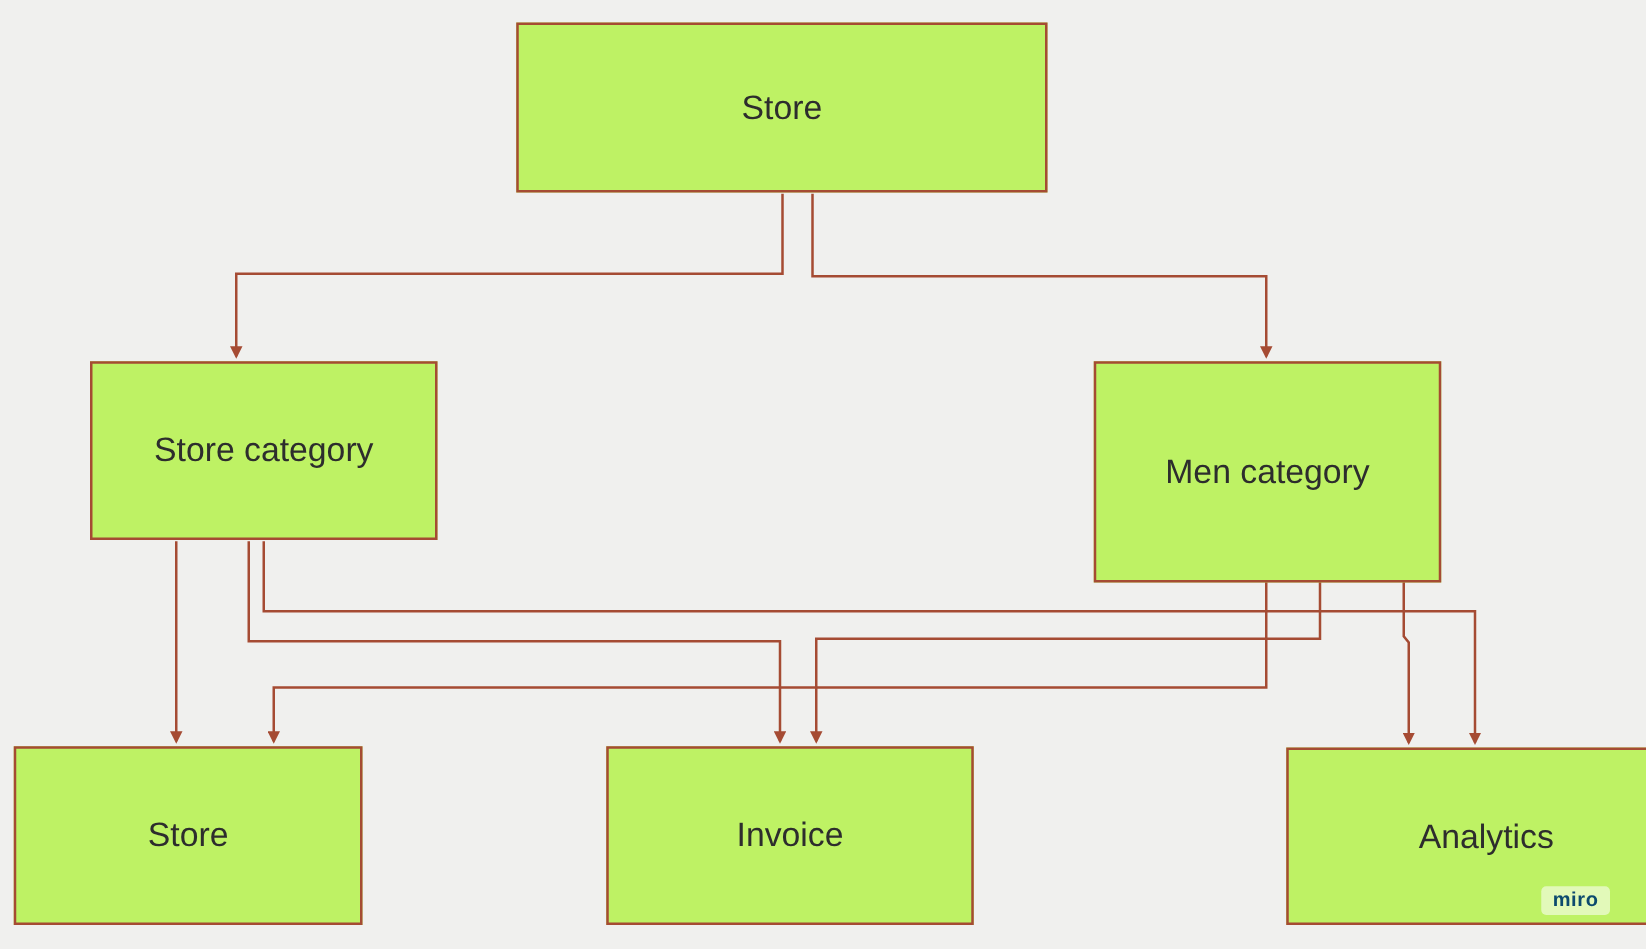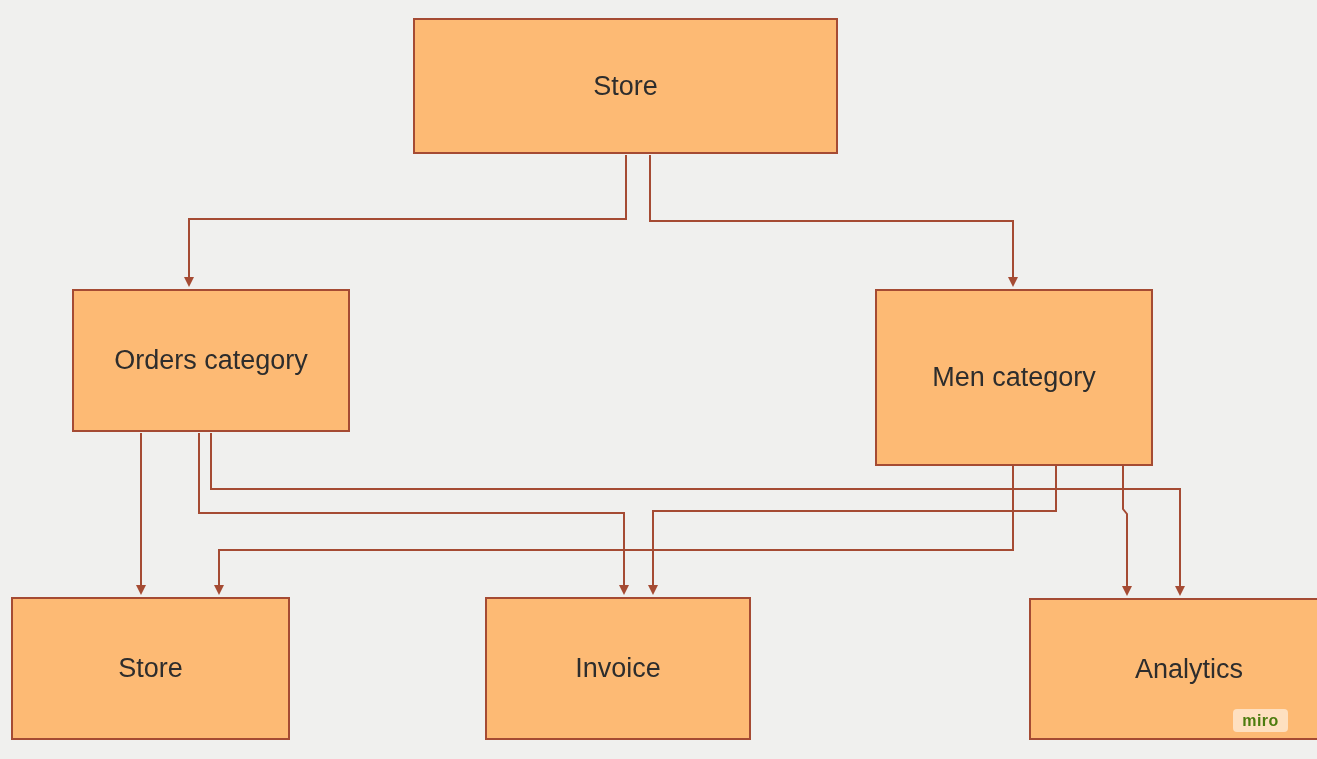--- a/index.html
+++ b/index.html
@@ -23,46 +23,46 @@
   .edge {
     fill: none;
     stroke: #A54B33;
     stroke-width: 2;
     marker-end: url(#arrowhead);
   }
   .node {
     position: absolute;
     box-sizing: border-box;
     border: 2px solid #A54B33;
-    background: #fdba74;
+    background: #bef264;
     display: flex;
     align-items: center;
     justify-content: center;
     font-size: 27px;
     color: #2D2D2D;
     cursor: default;
   }
   .node-store     { left: 413px;  top: 18px;  width: 425px; height: 136px; }
   .node-women     { left: 72px;   top: 289px; width: 278px; height: 143px; }
   .node-men       { left: 875px;  top: 289px; width: 278px; height: 177px; }
   .node-orders    { left: 11px;   top: 597px; width: 279px; height: 143px; }
-  .node-invoice   { left: 485px;  top: 597px; width: 266px; height: 143px; }
+  .node-invoice   { left: 485px;  top: 597px; width: 294px; height: 143px; }
   .node-analytics { left: 1029px; top: 598px; width: 320px; height: 142px; }
   .watermark {
     position: absolute;
     left: 1233px;
     top: 709px;
     width: 55px;
     height: 23px;
     background: rgba(255, 255, 255, 0.55);
     border-radius: 4px;
     display: flex;
     align-items: center;
     justify-content: center;
-    color: #4d7c0f;
+    color: #0c4a6e;
     font-weight: 700;
     font-size: 16px;
     letter-spacing: 0.5px;
   }
 </style>
 </head>
 <body>
 
 <div class="board">
 
@@ -80,21 +80,21 @@
     <polyline class="edge" points="1013,433 1013,550 219,550 219,593"></polyline>
     <polyline class="edge" points="1056,433 1056,511 653,511 653,593"></polyline>
     <polyline class="edge" points="1123,433 1123,509 1127,514 1127,594"></polyline>
   </svg>
 
   <div class="node node-store">
     <span>Store</span>
   </div>
 
   <div class="node node-women">
-    <span>Orders category</span>
+    <span>Store category</span>
   </div>
 
   <div class="node node-men">
     <span>Men category</span>
   </div>
 
   <div class="node node-orders">
     <span>Store</span>
   </div>
 

